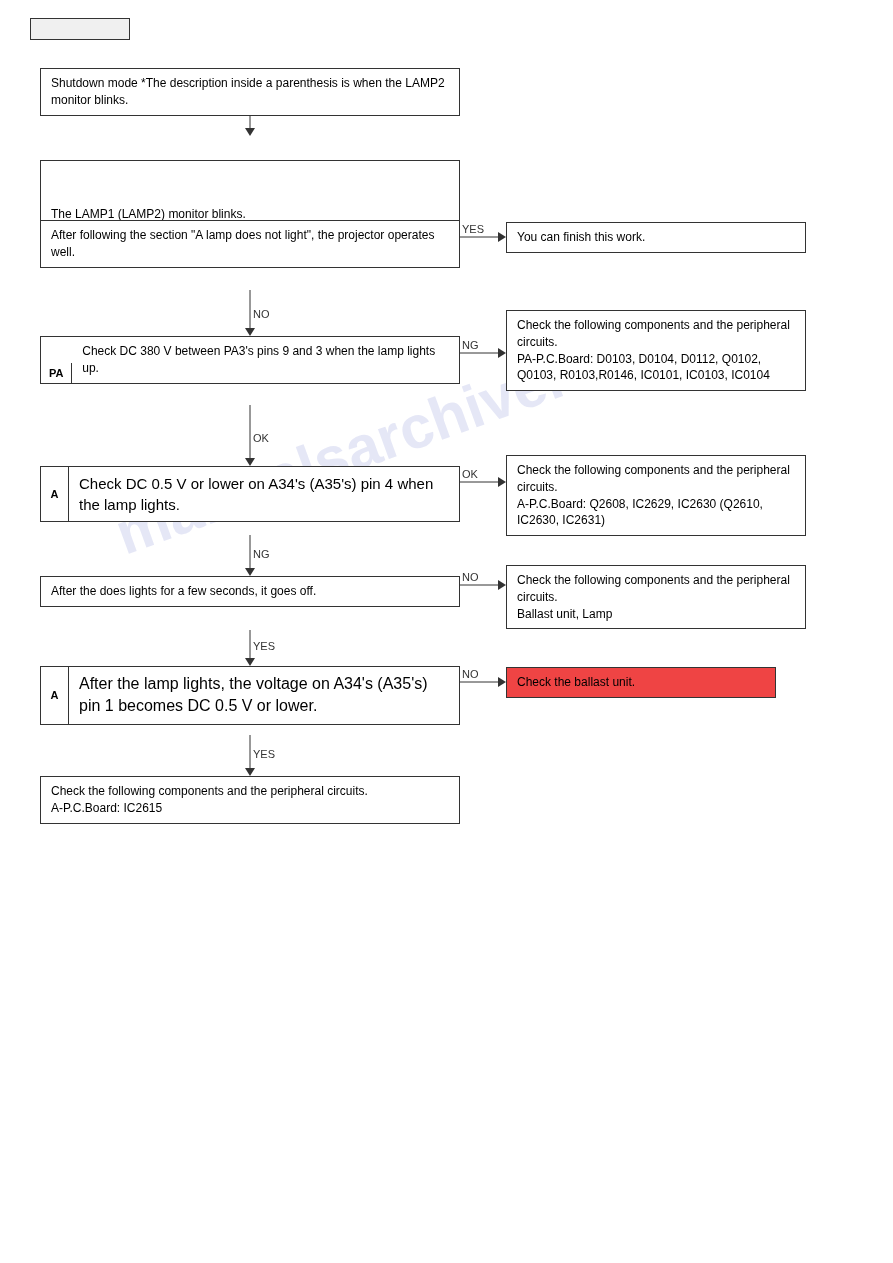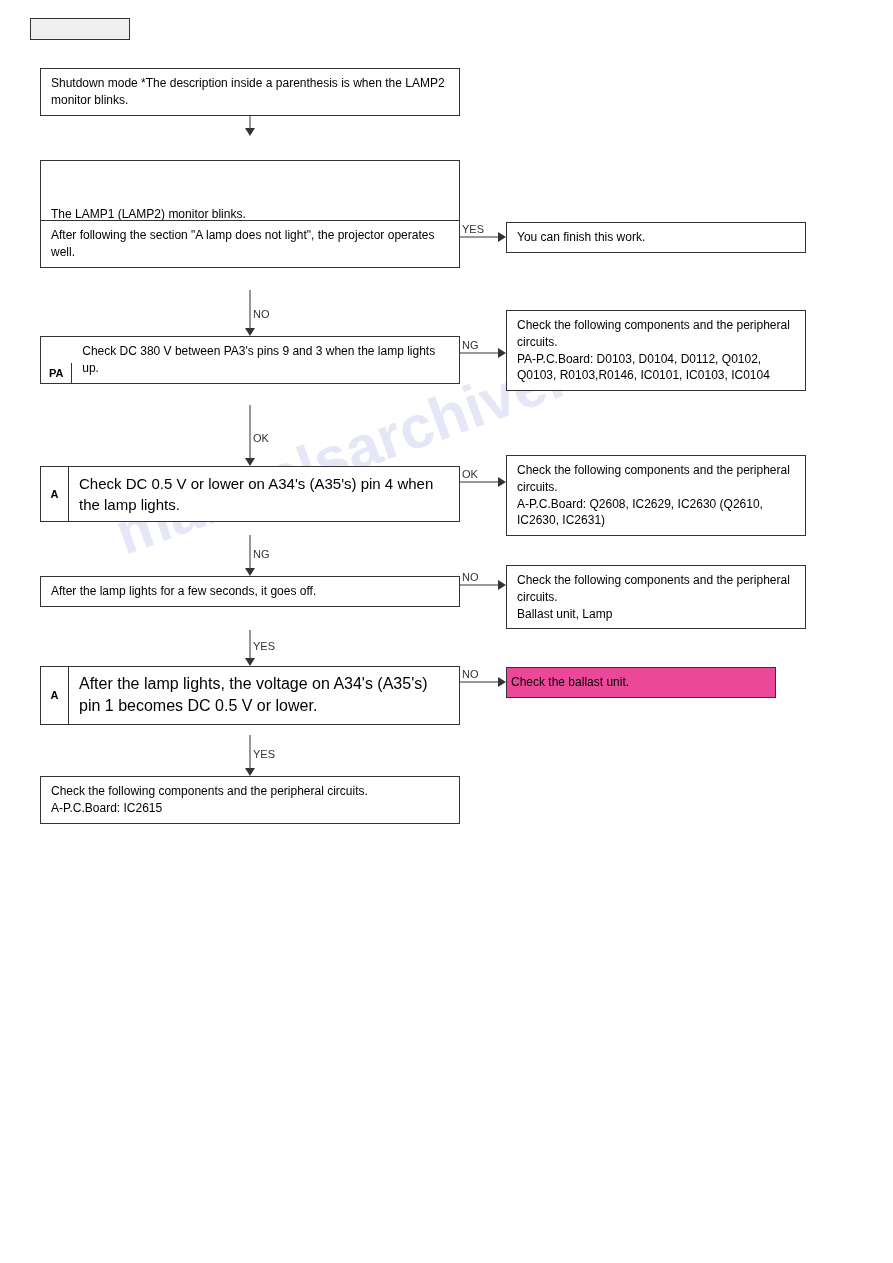--- a/index.html
+++ b/index.html
@@ -146,36 +146,36 @@
       <div style="padding:6px 10px; font-size:15px; line-height:1.4;">Check DC 0.5 V or lower on A34's (A35's) pin 4 when the lamp lights.</div>
     </div>
   </div>
 
   <div style="position:absolute; top:455px; left:506px; width:300px; border:1px solid #333; background:#fff; padding:6px 10px;">
     <span style="font-size:12px; line-height:1.4; white-space:pre-line; display:block;">Check the following components and the peripheral circuits.
 A-P.C.Board: Q2608, IC2629, IC2630 (Q2610, IC2630, IC2631)</span>
   </div>
 
   <div style="position:absolute; top:576px; left:40px; width:420px; border:1px solid #333; background:#fff; padding:6px 10px;">
-    <span style="font-size:12px; line-height:1.4; display:block;">After the lamp lights for a few seconds, it goes off.</span>
+    <span style="font-size:12px; line-height:1.4; display:block;">After the does lights for a few seconds, it goes off.</span>
   </div>
 
   <div style="position:absolute; top:565px; left:506px; width:300px; border:1px solid #333; background:#fff; padding:6px 10px;">
     <span style="font-size:12px; line-height:1.4; white-space:pre-line; display:block;">Check the following components and the peripheral circuits.
 Ballast unit, Lamp</span>
   </div>
 
   <div style="position:absolute; top:666px; left:40px; width:420px; border:1px solid #333; background:#fff; padding:0;">
     <div style="display:flex; align-items:stretch;">
       <div style="border-right:1px solid #333; padding:4px 8px; font-size:11px; font-weight:bold; display:flex; align-items:center; justify-content:center; min-width:28px;">A</div>
       <div style="padding:6px 10px; font-size:16px; line-height:1.4;">After the lamp lights, the voltage on A34's (A35's) pin 1 becomes DC 0.5 V or lower.</div>
     </div>
   </div>
 
-  <div style="position:absolute; top:667px; left:506px; width:270px; border:1px solid #333; background:#ec4899; padding:6px 4px;">
+  <div style="position:absolute; top:667px; left:506px; width:270px; border:1px solid #333; background:#ef4444; padding:6px 10px;">
     <span style="font-size:12px; line-height:1.4; display:block;">Check the ballast unit.</span>
   </div>
 
   <div style="position:absolute; top:776px; left:40px; width:420px; border:1px solid #333; background:#fff; padding:6px 10px;">
     <span style="font-size:12px; line-height:1.4; white-space:pre-line; display:block;">Check the following components and the peripheral circuits.
 A-P.C.Board: IC2615</span>
   </div>
 
 </div>
 

